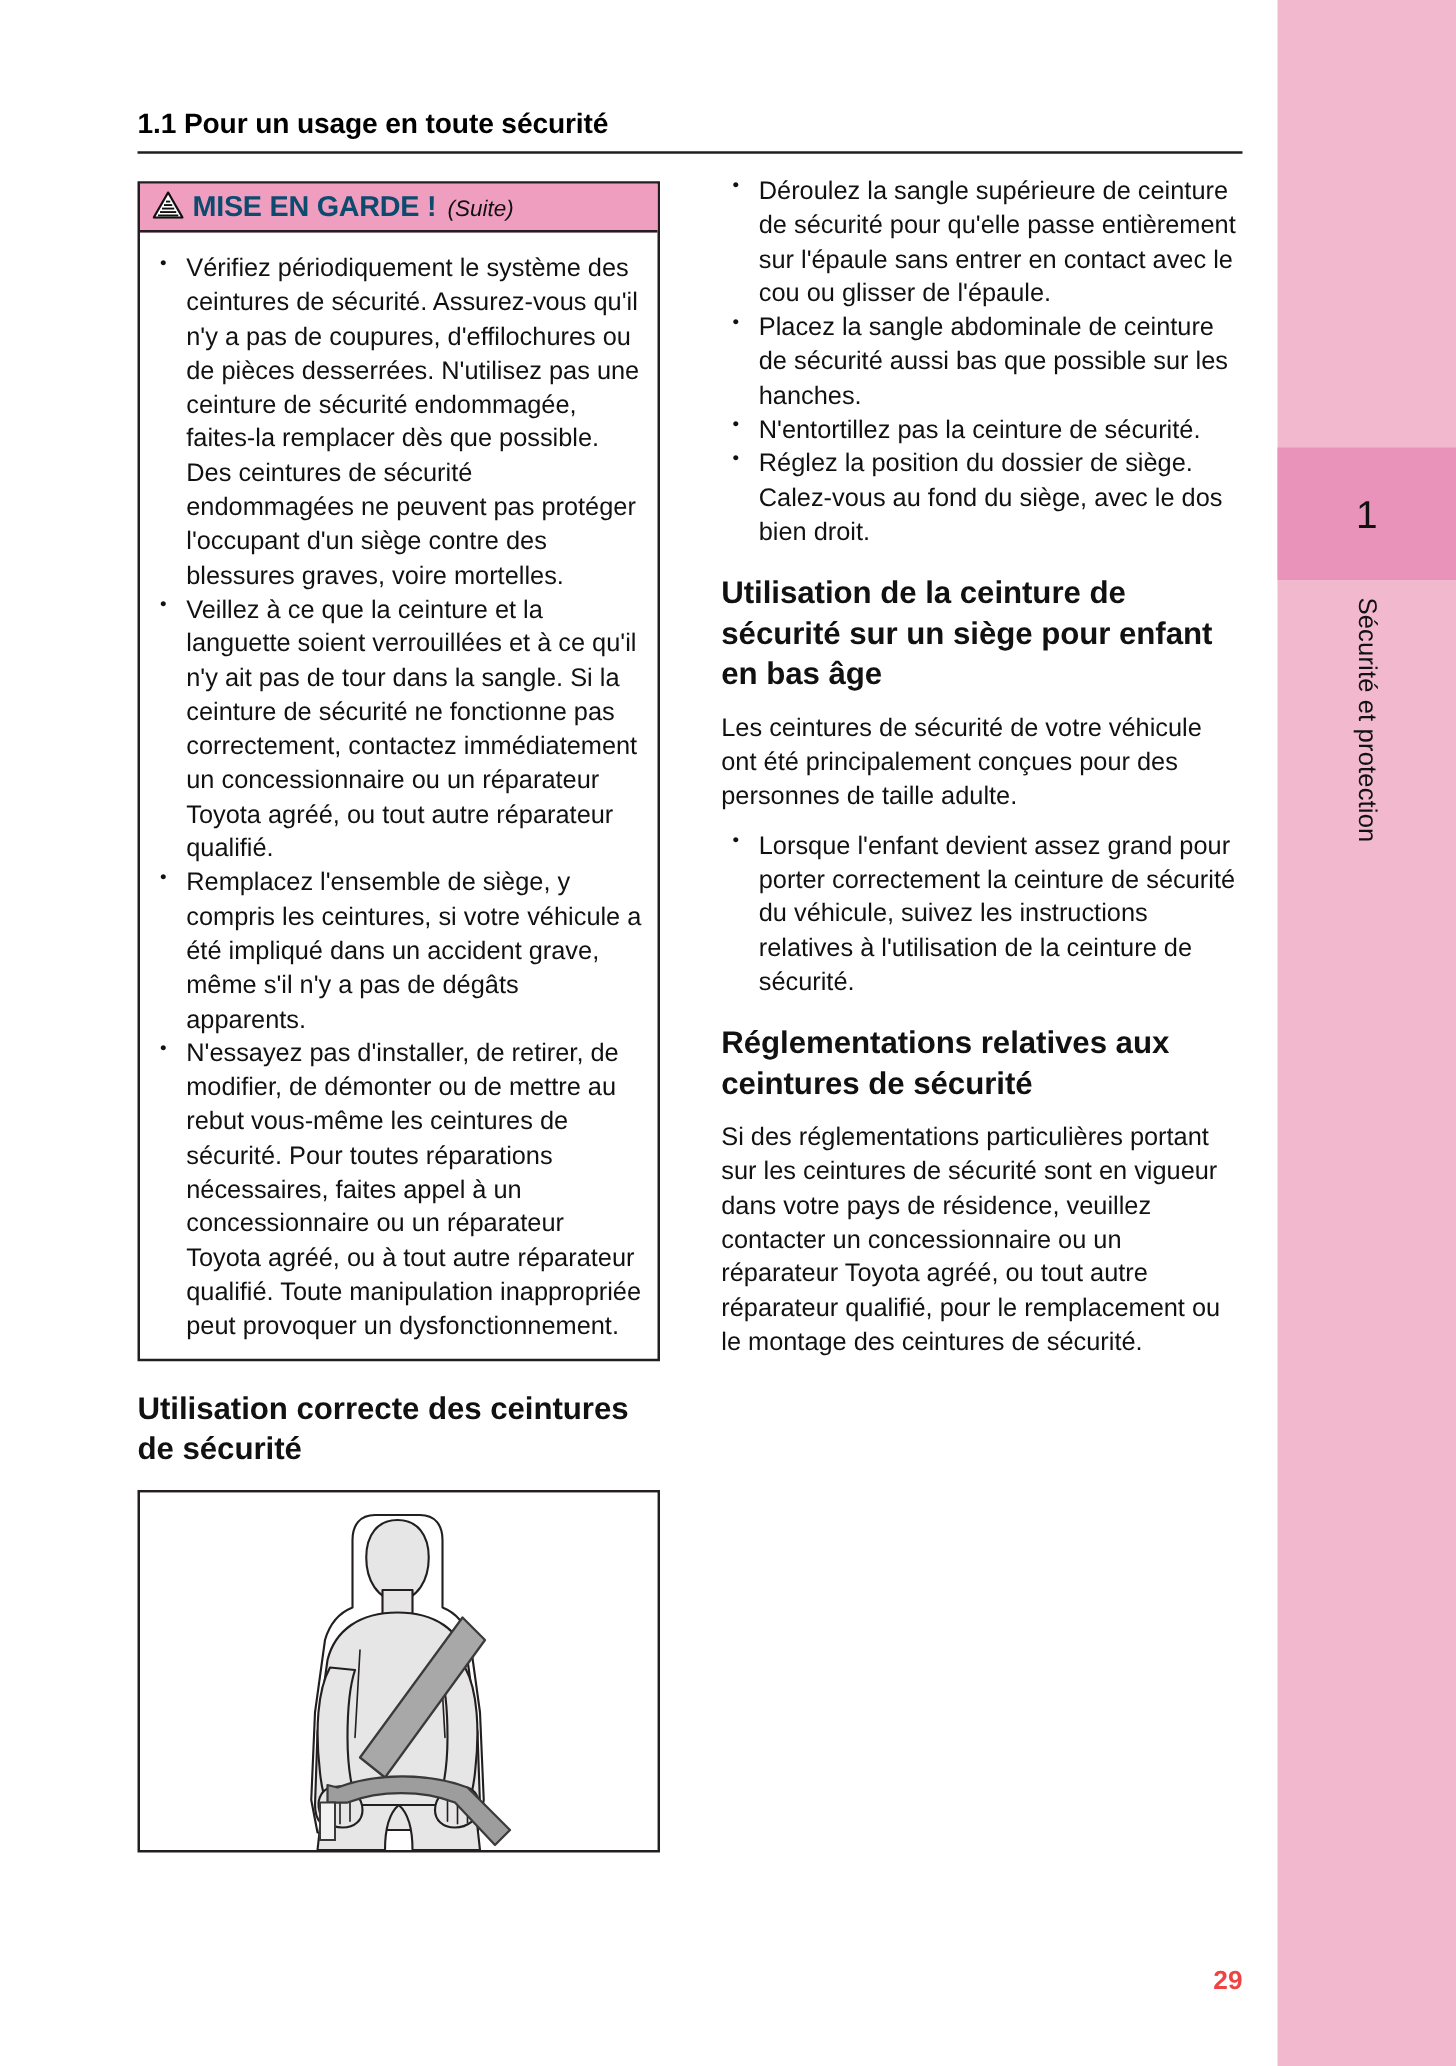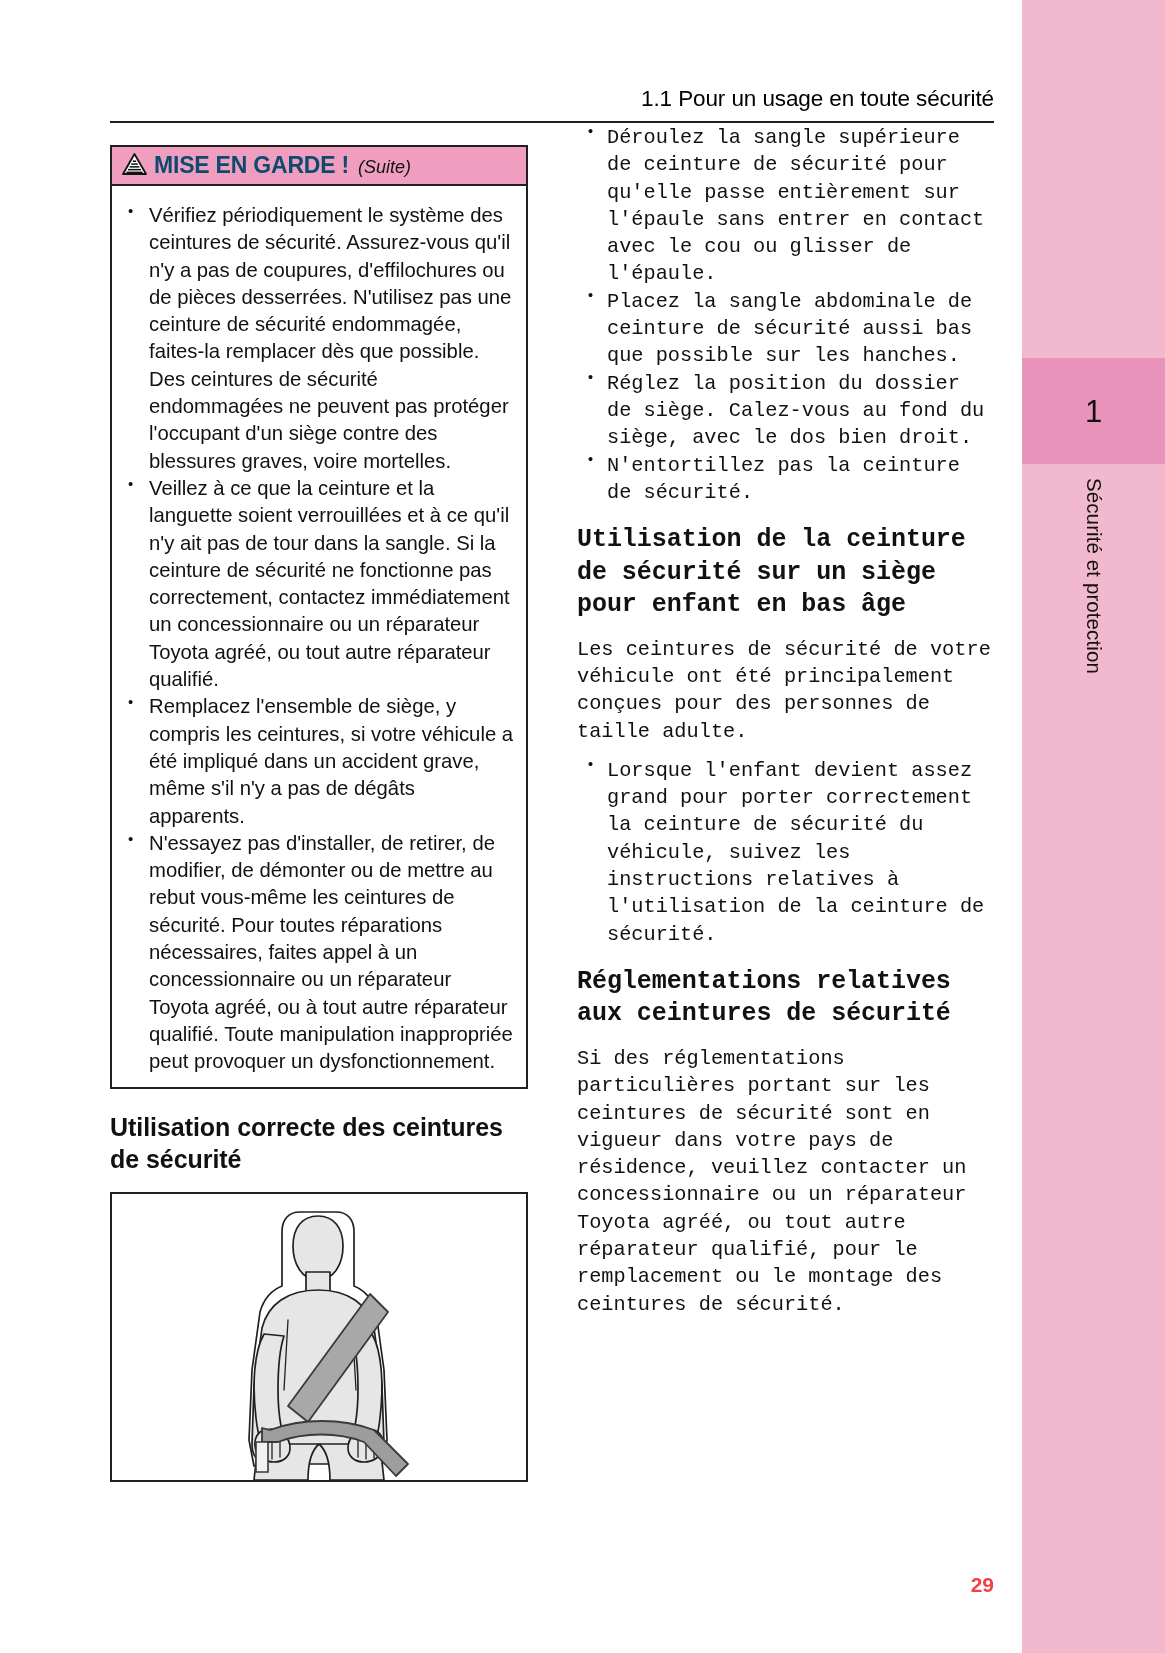--- a/index.html
+++ b/index.html
@@ -61,45 +61,44 @@
   }
 
   
   .header {
     position: absolute;
     left: 110px;
     top: 86px;
     width: 884px;
   }
   .header-title {
-    text-align: right;
+    text-align: left;
     font-size: 22.5px;
-    font-weight: normal;
+    font-weight: bold;
     color: #000000;
     letter-spacing: -0.1px;
     padding-bottom: 9px;
   }
   .header-rule {
     border-bottom: 2.4px solid #231f20;
     width: 884px;
   }
 
   
   .col-left {
     position: absolute;
     left: 110px;
     top: 145px;
     width: 418px;
   }
   .col-right {
     position: absolute;
     left: 577px;
-    top: 124px;
+    top: 140px;
     width: 418px;
-    font-family: Liberation Mono, monospace;
   }
 
   
   .warning-box {
     border: 2.2px solid #231f20;
     background: #ffffff;
     width: 418px;
   }
   .warning-header {
     background: #f09ec0;
@@ -298,22 +297,22 @@
         <path d="M144 248 L156 248 L156 278 L144 278 Z" fill="#f2f2f2" stroke="#3a3a3a" stroke-width="1.6"></path>
       </svg>
     </div>
   </div>
 
   <div class="col-right">
 
     <ul class="bullets">
       <li>Déroulez la sangle supérieure de ceinture de sécurité pour qu'elle passe entièrement sur l'épaule sans entrer en contact avec le cou ou glisser de l'épaule.</li>
       <li>Placez la sangle abdominale de ceinture de sécurité aussi bas que possible sur les hanches.</li>
+      <li>N'entortillez pas la ceinture de sécurité.</li>
       <li>Réglez la position du dossier de siège. Calez-vous au fond du siège, avec le dos bien droit.</li>
-      <li>N'entortillez pas la ceinture de sécurité.</li>
     </ul>
 
     <div class="sp-18"></div>
     <div class="sect-heading">Utilisation de la ceinture de sécurité sur un siège pour enfant en bas âge</div>
     <div class="sp-14"></div>
     <div class="para">Les ceintures de sécurité de votre véhicule ont été principalement conçues pour des personnes de taille adulte.</div>
     <div class="sp-12"></div>
 
     <ul class="bullets">
       <li>Lorsque l'enfant devient assez grand pour porter correctement la ceinture de sécurité du véhicule, suivez les instructions relatives à l'utilisation de la ceinture de sécurité.</li>

